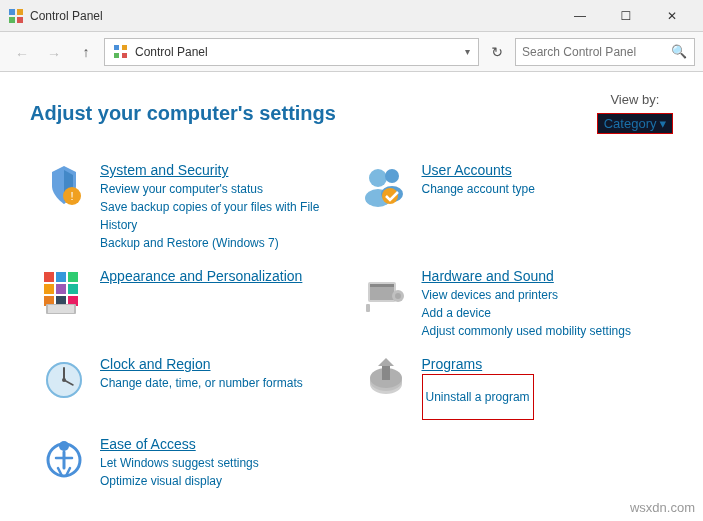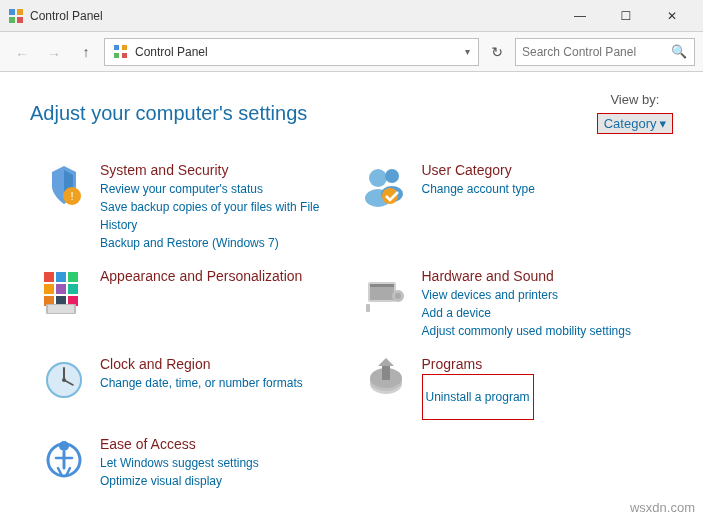--- a/index.html
+++ b/index.html
@@ -148,42 +148,42 @@
     
     .content-header {
       display: flex;
       justify-content: space-between;
       align-items: center;
       margin-bottom: 20px;
     }
     .page-title {
       font-size: 20px;
       color: #1a6fa8;
-      font-weight: normal;
+      font-weight: bold;
     }
     .view-by {
       display: flex;
       align-items: center;
       gap: 6px;
       font-size: 13px;
       color: #333;
       flex-direction: column;
     }
     .view-by-label {
       color: #555;
     }
     .view-by-dropdown {
       display: flex;
       align-items: center;
       gap: 3px;
       border: 1px solid #cc0000;
       padding: 2px 6px;
       cursor: pointer;
       color: #1a6fa8;
-      background: #e5e5e5;
+      background: #0f172a;
     }
     .view-by-dropdown span { color: #1a6fa8; }
 
     
     .categories-grid {
       display: grid;
       grid-template-columns: 1fr 1fr;
       gap: 0;
     }
     .category-item {
@@ -198,26 +198,27 @@
       height: 48px;
       flex-shrink: 0;
       display: flex;
       align-items: center;
       justify-content: center;
     }
     .category-text {
       flex: 1;
     }
     .category-title {
-      color: #7f1d1d;
+      color: #0369a1;
       font-size: 14px;
       font-weight: normal;
       cursor: pointer;
       display: block;
       margin-bottom: 2px;
+      text-decoration: underline;
     }
     .category-link {
       color: #0369a1;
       font-size: 12px;
       display: block;
       line-height: 1.5;
       cursor: pointer;
     }
     .category-link.highlighted {
       border: 1.5px solid #cc0000;
@@ -319,21 +320,21 @@
         <svg width="48" height="48" viewBox="0 0 48 48">
           <circle cx="16" cy="16" r="9" fill="#7cb9e0"></circle>
           <ellipse cx="16" cy="36" rx="13" ry="9" fill="#7cb9e0"></ellipse>
           <circle cx="30" cy="14" r="7" fill="#5a9fd4"></circle>
           <ellipse cx="30" cy="32" rx="11" ry="8" fill="#5a9fd4"></ellipse>
           <circle cx="28" cy="34" r="8" fill="#f0a020"></circle>
           <path d="M24 34 L28 38 L36 30" stroke="white" stroke-width="2.5" fill="none"></path>
         </svg>
       </div>
       <div class="category-text">
-        <span class="category-title">User Category</span>
+        <span class="category-title">User Accounts</span>
         <span class="category-link">Change account type</span>
       </div>
     </div>
 
 
     <div class="category-item">
       <div class="category-icon">
         <svg width="48" height="48" viewBox="0 0 48 48">
           <rect x="4" y="4" width="10" height="10" fill="#e74c3c"></rect>
           <rect x="16" y="4" width="10" height="10" fill="#3498db"></rect>

